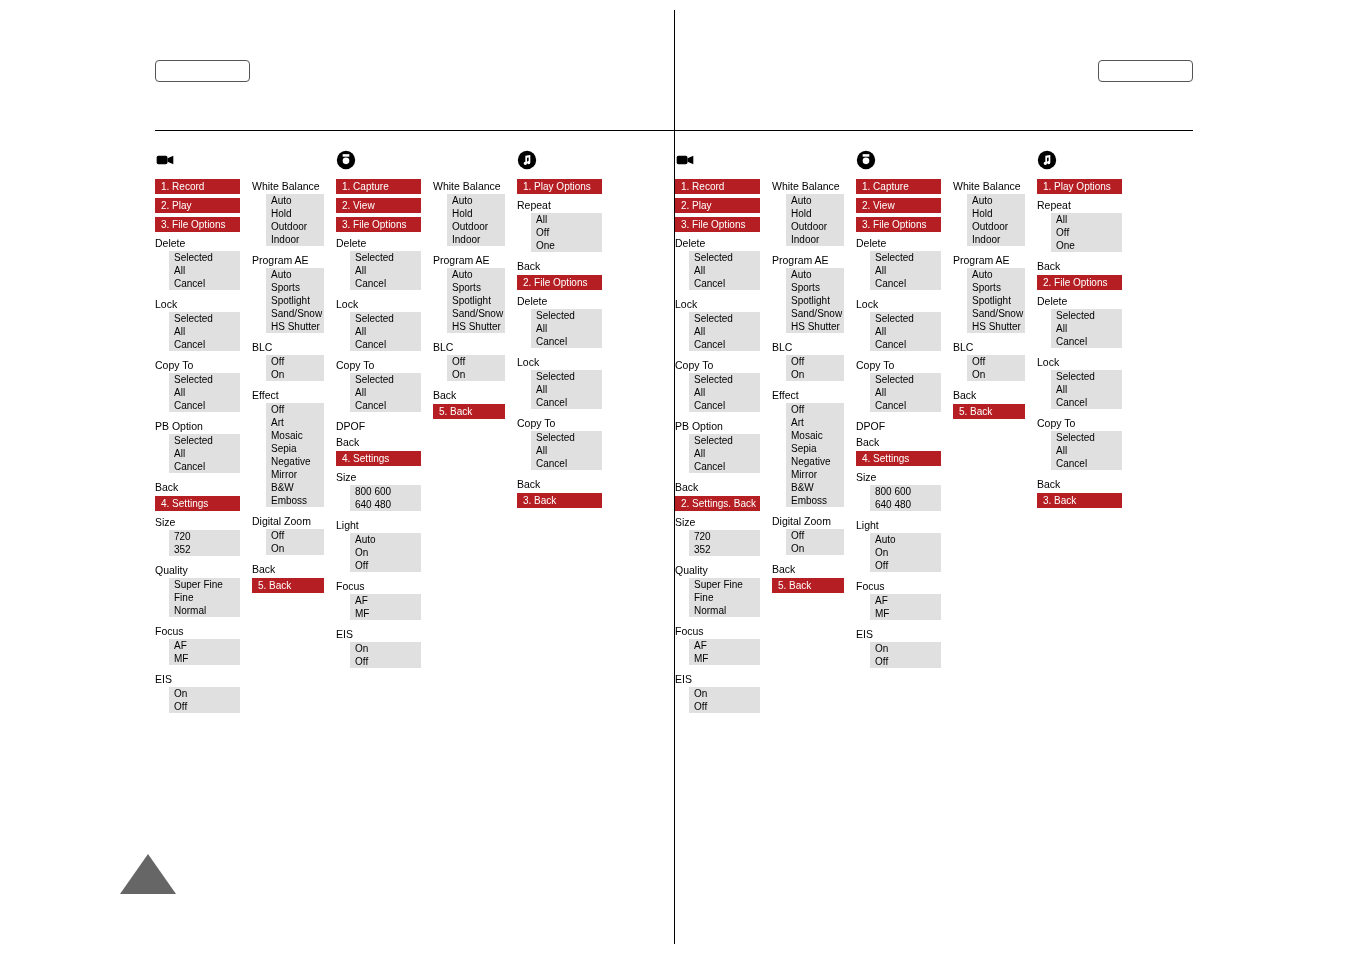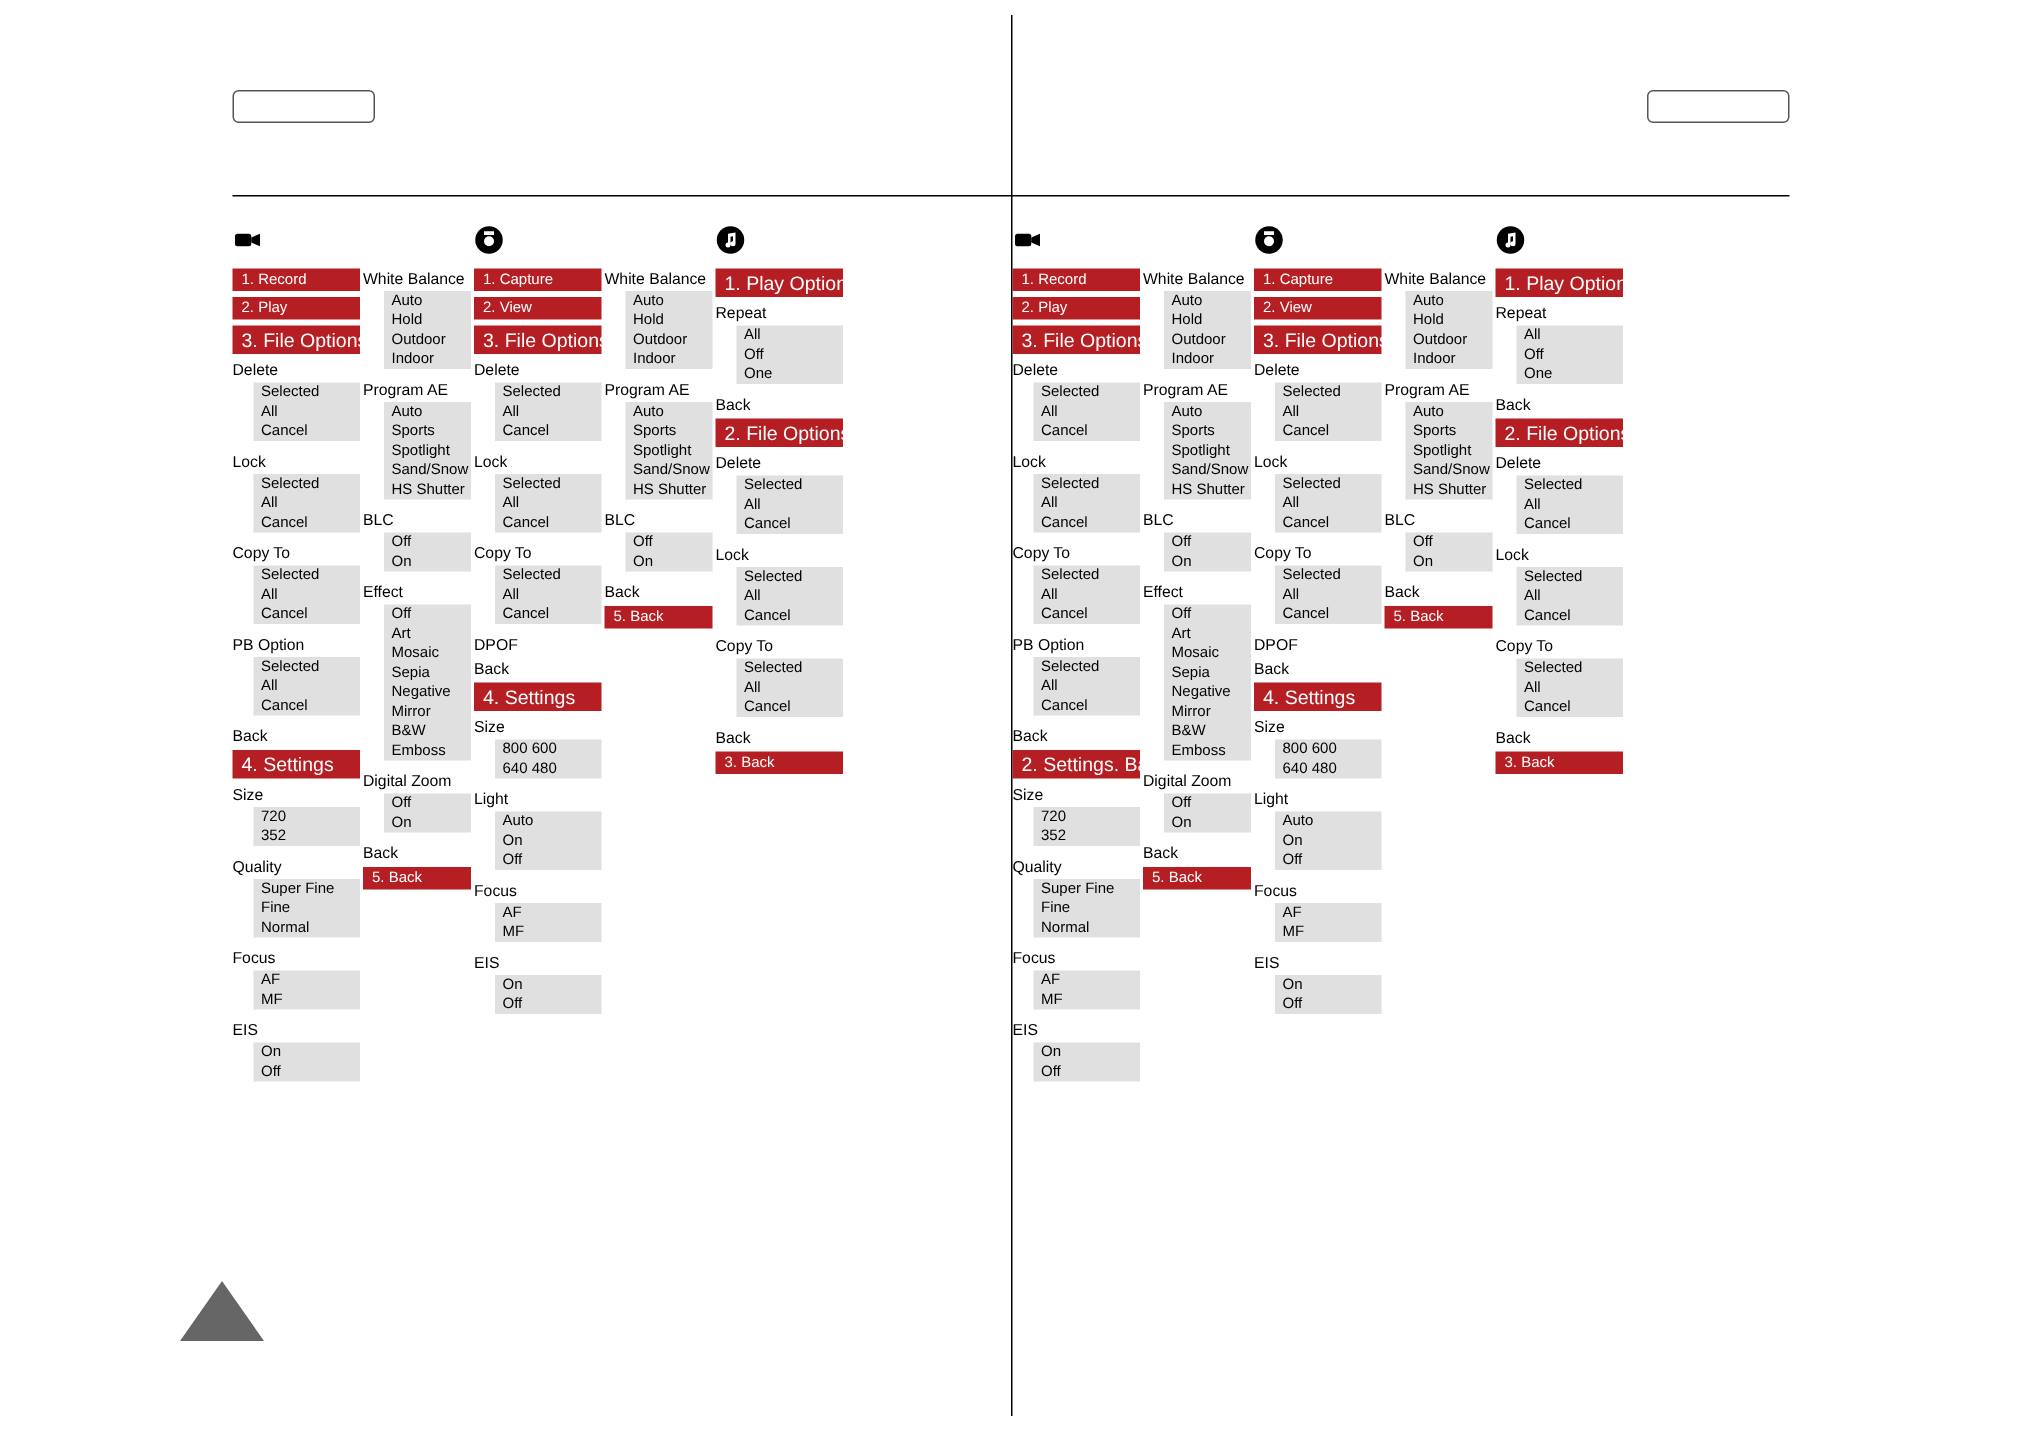--- a/index.html
+++ b/index.html
@@ -46,21 +46,21 @@
   .page {
     position: absolute;
     top: 150px;
     width: 450px;
   }
   .page.left  { left: 155px; }
   .page.right { left: 675px; }
 
   .cols {
     display: flex;
-    gap: 2px;
+    gap: 12px;
   }
   .col {
     width: 150px;
     display: flex;
     flex-direction: column;
     gap: 2px;
   }
 
   .icon-head {
     width: 20px;
@@ -70,21 +70,21 @@
   }
 
   .redbar {
     background: #b51e23;
     color: #fff;
     padding: 2px 6px;
     margin: 1px 0;
     font-size: 10px;
     white-space: nowrap;
   }
-  .lbl-narrow { font-size: 13px; }
+  .lbl-narrow { font-size: 10px; }
   .sublist {
     margin: 0 0 4px 14px;
     background: #e0e0e0;
     display: flex;
     flex-direction: column;
   }
   .sublist .opt {
     padding: 1px 5px;
     font-size: 10px;
     white-space: nowrap;

